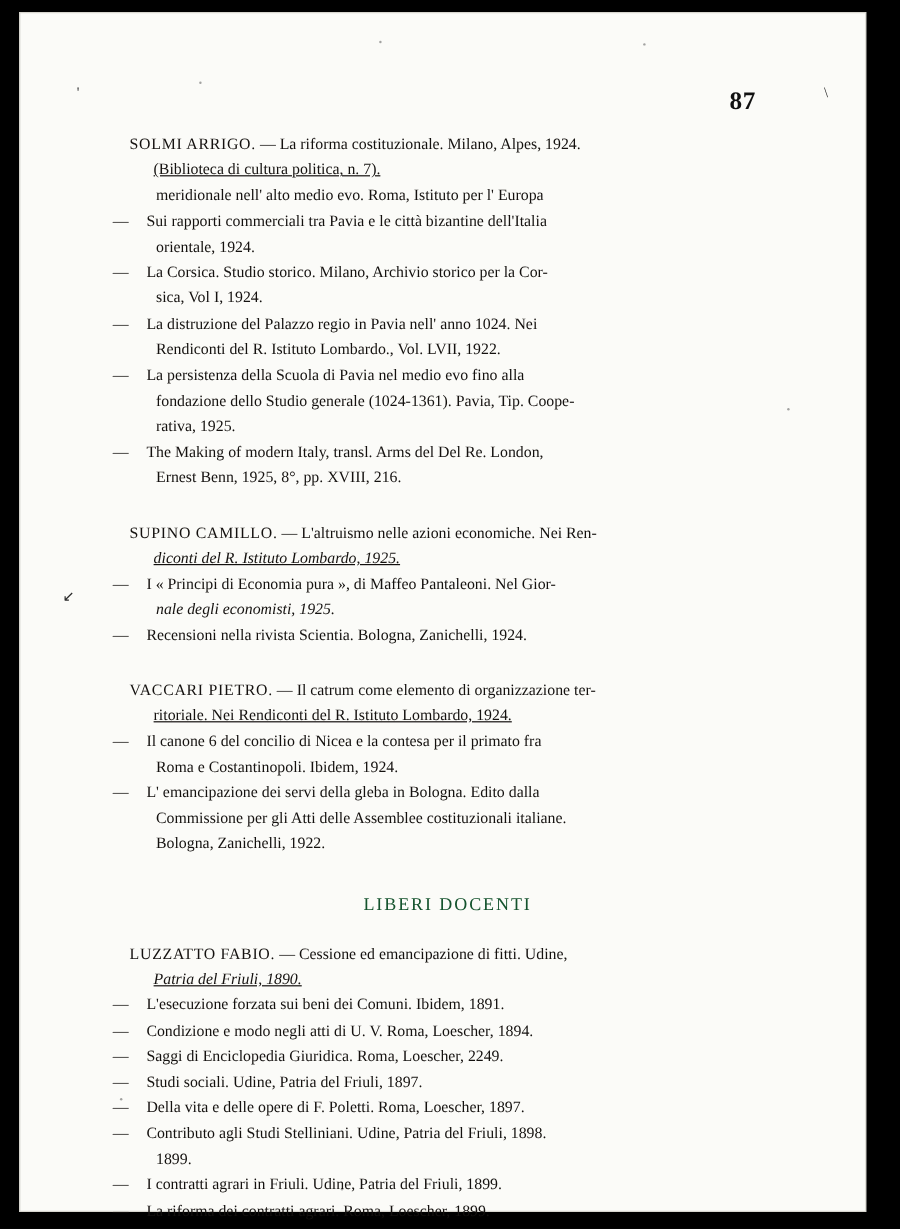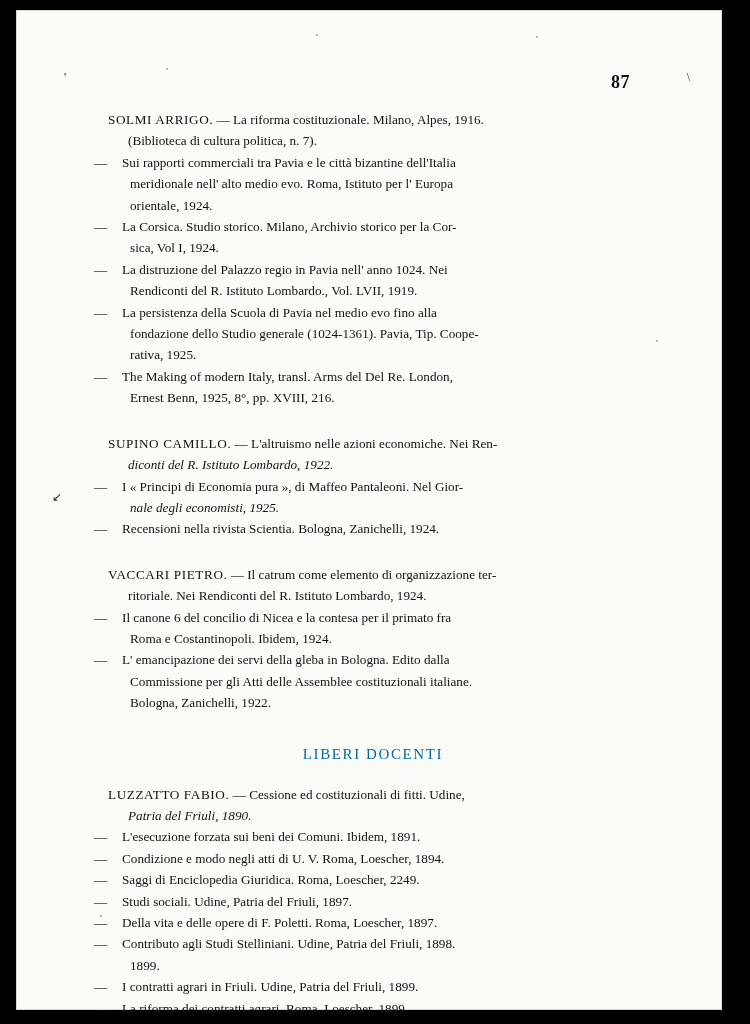--- a/index.html
+++ b/index.html
@@ -33,21 +33,21 @@
     right: 0;
     top: 0;
     width: 16px;
     height: 1024px;
     background: #000;
   }
   .page-number {
     position: absolute;
     right: 92px;
     top: 62px;
-    font-size: 18px;
+    font-size: 21px;
     font-weight: bold;
     color: #111;
     letter-spacing: 0.5px;
   }
   .mark-tick {
     position: absolute;
     color: #2b2b2b;
     font-size: 12px;
   }
   .content {
@@ -67,41 +67,42 @@
   }
   .author {
     font-variant: small-caps;
     letter-spacing: 0.6px;
   }
   .first-line {
     text-indent: 0;
   }
   .cont-line {
     padding-left: 20px;
+    text-decoration: underline;
   }
   .sub {
     padding-left: 14px;
     text-indent: -14px;
   }
   .sub .dash {
     display: inline-block;
     width: 14px;
   }
   .sub-cont {
     padding-left: 22px;
   }
   .it {
     font-style: italic;
   }
   .section-title {
     text-align: center;
     font-size: 15px;
     letter-spacing: 1.6px;
     margin: 30px 0 20px 0;
-    color: #0369a1;
+    color: #14532d;
   }
   .speck {
     position: absolute;
     background: #5a5a5a;
     border-radius: 50%;
     opacity: .55;
   }
 </style>
 </head>
 <body>
@@ -120,48 +121,48 @@
     <div class="speck" style="left:150px; top:58px; width:2px; height:2px;"></div>
     <div class="speck" style="left:640px; top:330px; width:2px; height:2px;"></div>
     <div class="speck" style="left:84px; top:905px; width:2px; height:2px;"></div>
     <div class="speck" style="left:268px; top:980px; width:2px; height:2px;"></div>
 
     <div class="content">
 
       <div class="entry-group">
         <div class="entry first-line">
           <span class="author">SOLMI ARRIGO.</span>
-          <span>— La riforma costituzionale. Milano, Alpes, 1916.</span>
+          <span>— La riforma costituzionale. Milano, Alpes, 1924.</span>
         </div>
         <div class="entry cont-line">(Biblioteca di cultura politica, n. 7).</div>
 
+        <div class="entry sub-cont">meridionale nell' alto medio evo. Roma, Istituto per l' Europa</div>
         <div class="entry sub"><span class="dash">—</span><span>Sui rapporti commerciali tra Pavia e le città bizantine dell'Italia</span></div>
-        <div class="entry sub-cont">meridionale nell' alto medio evo. Roma, Istituto per l' Europa</div>
         <div class="entry sub-cont">orientale, 1924.</div>
 
         <div class="entry sub"><span class="dash">—</span><span>La Corsica. Studio storico. Milano, Archivio storico per la Cor-</span></div>
         <div class="entry sub-cont">sica, Vol I, 1924.</div>
 
         <div class="entry sub"><span class="dash">—</span><span>La distruzione del Palazzo regio in Pavia nell' anno 1024. Nei</span></div>
-        <div class="entry sub-cont">Rendiconti del R. Istituto Lombardo., Vol. LVII, 1919.</div>
+        <div class="entry sub-cont">Rendiconti del R. Istituto Lombardo., Vol. LVII, 1922.</div>
 
         <div class="entry sub"><span class="dash">—</span><span>La persistenza della Scuola di Pavia nel medio evo fino alla</span></div>
         <div class="entry sub-cont">fondazione dello Studio generale (1024-1361). Pavia, Tip. Coope-</div>
         <div class="entry sub-cont">rativa, 1925.</div>
 
         <div class="entry sub"><span class="dash">—</span><span>The Making of modern Italy, transl. Arms del Del Re. London,</span></div>
         <div class="entry sub-cont">Ernest Benn, 1925, 8°, pp. XVIII, 216.</div>
       </div>
 
       <div class="entry-group">
         <div class="entry first-line">
           <span class="author">SUPINO CAMILLO.</span>
           <span>— L'altruismo nelle azioni economiche. Nei Ren-</span>
         </div>
-        <div class="entry cont-line it">diconti del R. Istituto Lombardo, 1922.</div>
+        <div class="entry cont-line it">diconti del R. Istituto Lombardo, 1925.</div>
 
         <div class="entry sub"><span class="dash">—</span><span>I « Principi di Economia pura », di Maffeo Pantaleoni. Nel Gior-</span></div>
         <div class="entry sub-cont it">nale degli economisti, 1925.</div>
 
         <div class="entry sub"><span class="dash">—</span><span>Recensioni nella rivista Scientia. Bologna, Zanichelli, 1924.</span></div>
       </div>
 
       <div class="entry-group">
         <div class="entry first-line">
           <span class="author">VACCARI PIETRO.</span>
@@ -175,21 +176,21 @@
         <div class="entry sub"><span class="dash">—</span><span>L' emancipazione dei servi della gleba in Bologna. Edito dalla</span></div>
         <div class="entry sub-cont">Commissione per gli Atti delle Assemblee costituzionali italiane.</div>
         <div class="entry sub-cont">Bologna, Zanichelli, 1922.</div>
       </div>
 
       <div class="section-title">LIBERI DOCENTI</div>
 
       <div class="entry-group">
         <div class="entry first-line">
           <span class="author">LUZZATTO FABIO.</span>
-          <span>— Cessione ed costituzionali di fitti. Udine,</span>
+          <span>— Cessione ed emancipazione di fitti. Udine,</span>
         </div>
         <div class="entry cont-line it">Patria del Friuli, 1890.</div>
 
         <div class="entry sub"><span class="dash">—</span><span>L'esecuzione forzata sui beni dei Comuni. Ibidem, 1891.</span></div>
         <div class="entry sub"><span class="dash">—</span><span>Condizione e modo negli atti di U. V. Roma, Loescher, 1894.</span></div>
         <div class="entry sub"><span class="dash">—</span><span>Saggi di Enciclopedia Giuridica. Roma, Loescher, 2249.</span></div>
         <div class="entry sub"><span class="dash">—</span><span>Studi sociali. Udine, Patria del Friuli, 1897.</span></div>
         <div class="entry sub"><span class="dash">—</span><span>Della vita e delle opere di F. Poletti. Roma, Loescher, 1897.</span></div>
         <div class="entry sub"><span class="dash">—</span><span>Contributo agli Studi Stelliniani. Udine, Patria del Friuli, 1898.</span></div>
         <div class="entry sub-cont">1899.</div>

